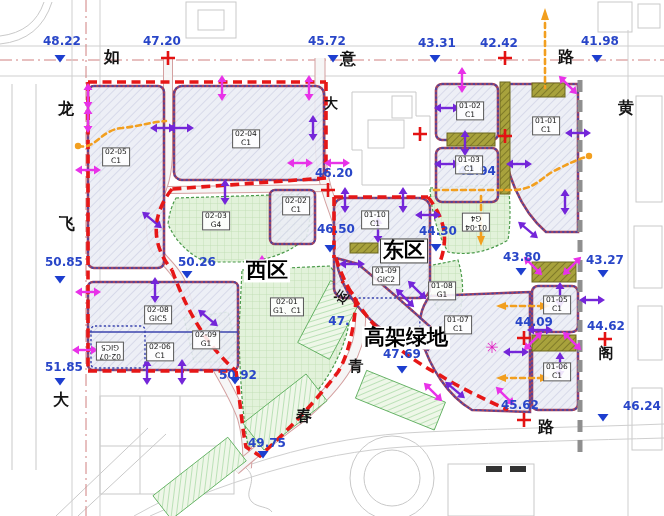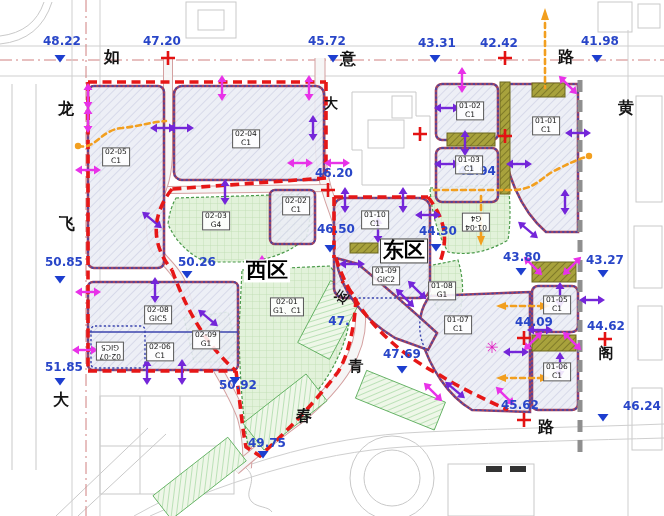--- a/index.html
+++ b/index.html
@@ -458,39 +458,40 @@
         <polygon points="396.5,366 407.5,366 402,373.5" fill="#1d3ecf"></polygon>
         <path d="M517,338 H531 M524,331 V345" stroke="#e31212" stroke-width="2.6" fill="none"></path>
         <path d="M413,134 H427 M420,127 V141" stroke="#e31212" stroke-width="2.6" fill="none"></path>
         <path d="M517,420 H531 M524,413 V427" stroke="#e31212" stroke-width="2.6" fill="none"></path>
       </g>
 </svg>
 
 <div id="labels">
   <div class="rg" id="rg-west" style="left: 267px; top: 271px;">西区</div>
   <div class="rg boxed" id="rg-east" style="left: 404px; top: 251px;">东区</div>
+  <div class="rg" id="rg-greenway" style="left: 406px; top: 338px;">高架绿地</div>
   <div class="ast" id="ast" style="left: 492px; top: 347px; color: rgb(224, 32, 192);">✳</div>
 <div class="elev" style="left: 62px; top: 41px;">48.22</div>
       <div class="elev" style="left: 162px; top: 41px;">47.20</div>
       <div class="elev" style="left: 327px; top: 41px;">45.72</div>
       <div class="elev" style="left: 437px; top: 43px;">43.31</div>
       <div class="elev" style="left: 499px; top: 43px;">42.42</div>
       <div class="elev" style="left: 600px; top: 41px;">41.98</div>
       <div class="elev" style="left: 477px; top: 123px; margin-top: 48px;">42.94</div>
       <div class="elev" style="left: 334px; top: 173px;">46.20</div>
       <div class="elev" style="left: 336px; top: 229px;">46.50</div>
       <div class="elev" style="left: 438px; top: 231px;">44.30</div>
       <div class="elev" style="left: 522px; top: 257px;">43.80</div>
       <div class="elev" style="left: 605px; top: 260px;">43.27</div>
       <div class="elev" style="left: 606px; top: 326px;">44.62</div>
       <div class="elev" style="left: 604px; top: 406px; margin-left: 38px;">46.24</div>
       <div class="elev" style="left: 64px; top: 262px;">50.85</div>
       <div class="elev" style="left: 64px; top: 367px;">51.85</div>
       <div class="elev" style="left: 197px; top: 262px;">50.26</div>
-      <div class="elev" style="left: 238px; top: 385px;">50.92</div>
+      <div class="elev" style="left: 238px; top: 375px;">50.92</div>
       <div class="elev" style="left: 267px; top: 443px;">49.75</div>
       <div class="elev" style="left: 402px; top: 354px;">47.69</div>
       <div class="elev" style="left: 522px; top: 322px; margin-left: 12px;">44.09</div>
       <div class="elev" style="left: 520px; top: 405px;">45.62</div>
       <div class="elev" style="left: 339px; top: 321px;">47.</div>
       <div class="rchar" style="font-size: 16px; left: 112px; top: 57px;">如</div>
       <div class="rchar" style="font-size: 16px; left: 348px; top: 59px;">意</div>
       <div class="rchar" style="font-size: 16px; left: 566px; top: 57px;">路</div>
       <div class="rchar" style="font-size: 14px; left: 331px; top: 104px;">大</div>
       <div class="rchar" style="font-size: 16px; left: 626px; top: 108px;">黄</div>

